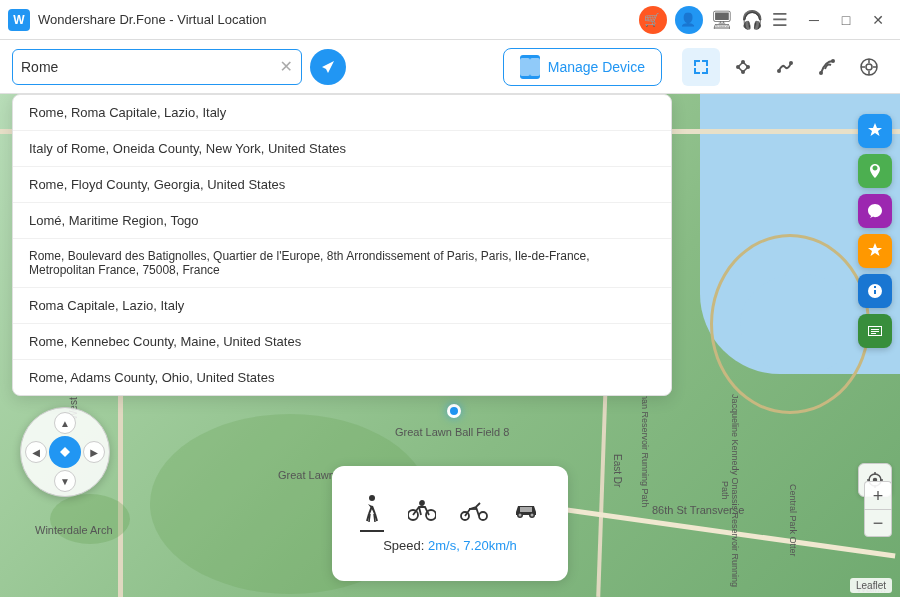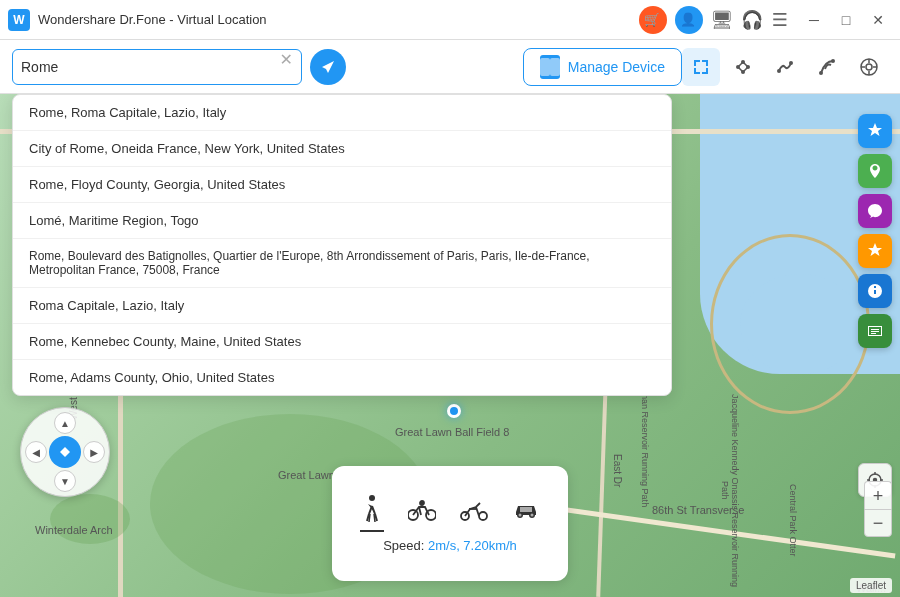--- a/index.html
+++ b/index.html
@@ -24,21 +24,21 @@
 
     
     .toolbar {
       display: flex; align-items: center; justify-content: space-between;
       background: #fff; height: 54px; padding: 0 12px;
       border-bottom: 1px solid #e0e0e0;
     }
     .search-area { display: flex; align-items: center; gap: 8px; }
     .search-box {
       width: 290px; height: 36px; border: 1.5px solid #2196F3; border-radius: 6px;
-      display: flex; padding: 0 8px; background: #fff;
+      display: flex; align-items: center; padding: 0 8px; background: #fff;
     }
     .search-input {
       flex: 1; border: none; outline: none; font-size: 14px; color: #333;
     }
     .search-clear { color: #aaa; cursor: pointer; font-size: 16px; }
     .search-go {
       width: 36px; height: 36px; background: #2196F3; border-radius: 50%;
       display: flex; align-items: center; justify-content: center; cursor: pointer;
     }
     .search-go svg { fill: #fff; }
@@ -215,21 +215,21 @@
       <input class="search-input" type="text" value="Rome" style="">
       <span class="search-clear">✕</span>
     </div>
     <div class="search-go">
       <svg width="16" height="16" viewBox="0 0 16 16">
           <path d="M2 8l12-6-6 12-2-4-4-2z"></path>
         </svg>
     </div>
   </div>
 
-  <div style="display:flex;align-items:center;gap:0;">
+  <div style="display:flex;align-items:center;gap:20px;">
     <button class="manage-device-btn">
       <div class="manage-device-icon">
         <div style="width:12px;height:18px;background:#90CAF9;border-radius:2px;"></div>
       </div>
       <span>Manage Device</span>
     </button>
     <div class="toolbar-right-icons">
       <button class="tool-icon-btn active" title="Teleport">
         <svg width="20" height="20" viewBox="0 0 20 20" fill="#2196F3">
             <path d="M3 3h6v2H5v4H3V3zm8 0h6v6h-2V5h-4V3zM3 11h2v4h4v2H3v-6zm12 4h-4v2h6v-6h-2v4z"></path>
@@ -305,21 +305,21 @@
     <div class="feature-label" style="top:200px;left:640px;max-width:80px;white-space:normal;text-align:center;writing-mode:vertical-rl;font-size:9px;">Stephanie and Fred Shuman Reservoir Running Path</div>
     <div class="feature-label" style="top:290px;left:720px;max-width:80px;white-space:normal;text-align:center;writing-mode:vertical-rl;font-size:9px;">Jacqueline Kennedy Onassis Reservoir Running Path</div>
     <div class="feature-label" style="top:390px;left:788px;writing-mode:vertical-rl;font-size:9px;">Central Park Otter</div>
 
     <div class="feature-label" style="top:100px;left:632px;writing-mode:vertical-rl;font-size:9px;">Running Path</div>
     <div class="feature-label" style="top:488px;left:856px;">Wall...</div>
   </div>
 
   <div class="autocomplete-dropdown">
     <div class="autocomplete-item">Rome, Roma Capitale, Lazio, Italy</div>
-    <div class="autocomplete-item">City of Rome, Oneida France, New York, United States</div>
+    <div class="autocomplete-item">Italy of Rome, Oneida County, New York, United States</div>
     <div class="autocomplete-item">Rome, Floyd County, Georgia, United States</div>
     <div class="autocomplete-item">Lomé, Maritime Region, Togo</div>
     <div class="autocomplete-item" style="font-size:12px;">Rome, Boulevard des Batignolles, Quartier de l'Europe, 8th Arrondissement of Paris, Paris, Ile-de-France, Metropolitan France, 75008, France</div>
     <div class="autocomplete-item">Roma Capitale, Lazio, Italy</div>
     <div class="autocomplete-item">Rome, Kennebec County, Maine, United States</div>
     <div class="autocomplete-item">Rome, Adams County, Ohio, United States</div>
   </div>
 
   <div class="right-float">
     <div class="float-btn fb-blue">

